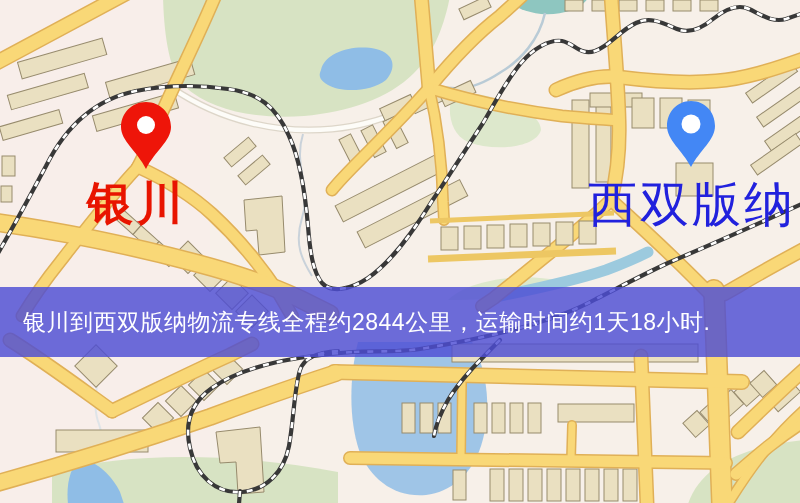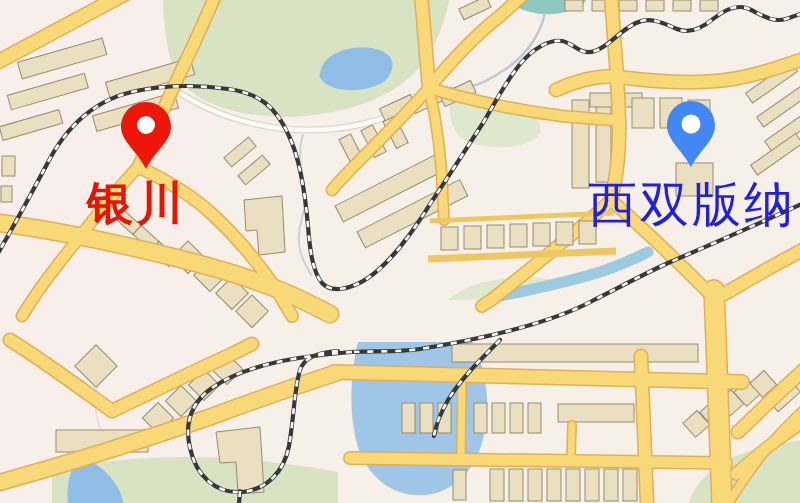--- a/index.html
+++ b/index.html
@@ -282,14 +282,17 @@
     </g>
     <g>
       <path d="M691,167 C682,150 667,140 667,126 C667,112 677,101 691,101 C705,101 715,112 715,126 C715,140 700,150 691,167 Z" fill="#4387f5"></path>
       <circle cx="691" cy="124" r="9.5" fill="#ffffff"></circle>
     </g>
     <text class="origin-label" x="137" y="219" text-anchor="middle" fill="#e81400">银川</text>
     <text class="dest-label" x="692" y="221" text-anchor="middle" fill="#2121dd">西双版纳</text>
   </g>
 </svg>
 
-
+<div id="route-banner">
+  <span class="banner-text">银川到西双版纳物流专线全程约2844公里，运输时间约1天18小时.</span>
 </div>
 
+</div>
+
 </body></html>

